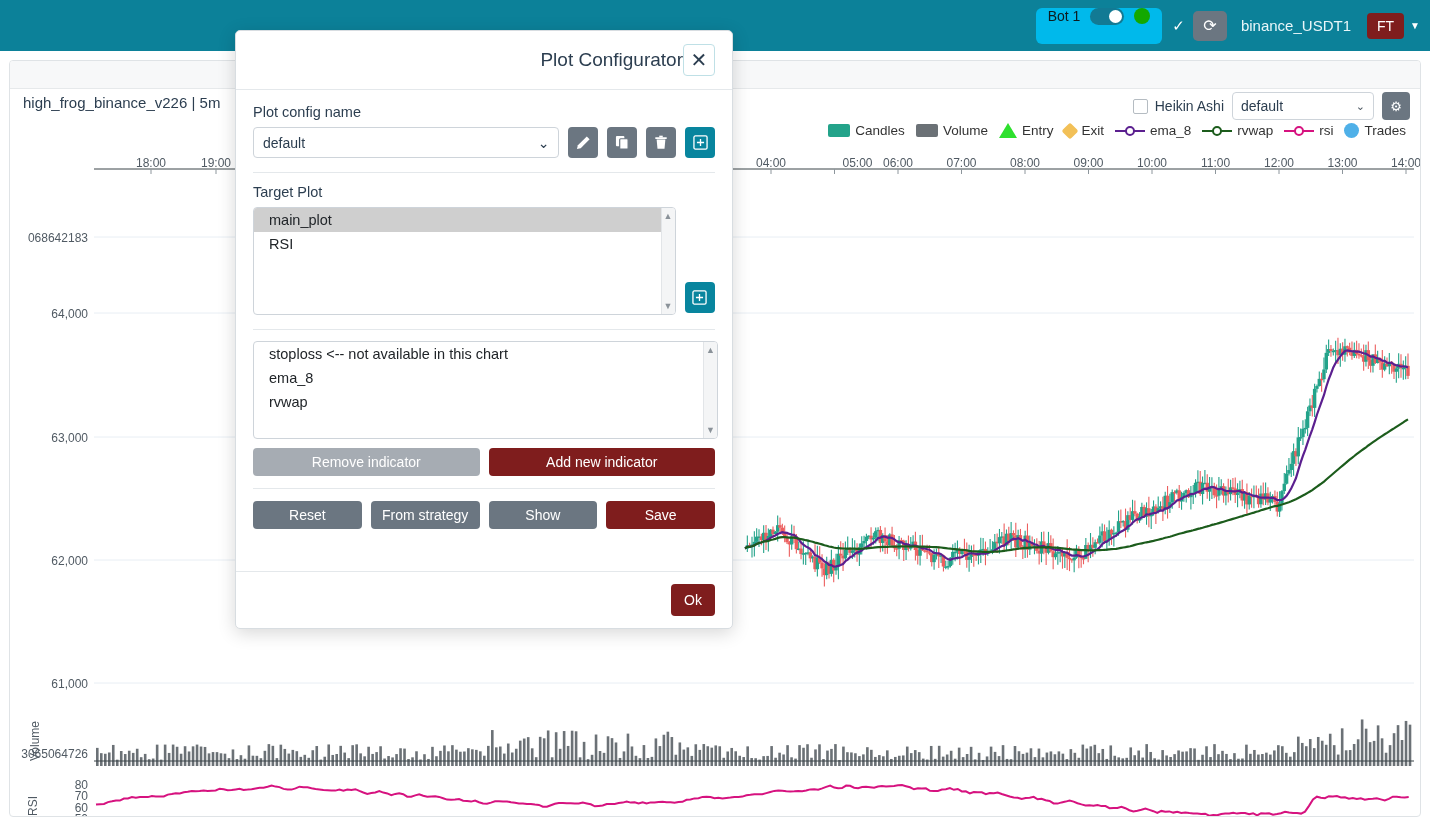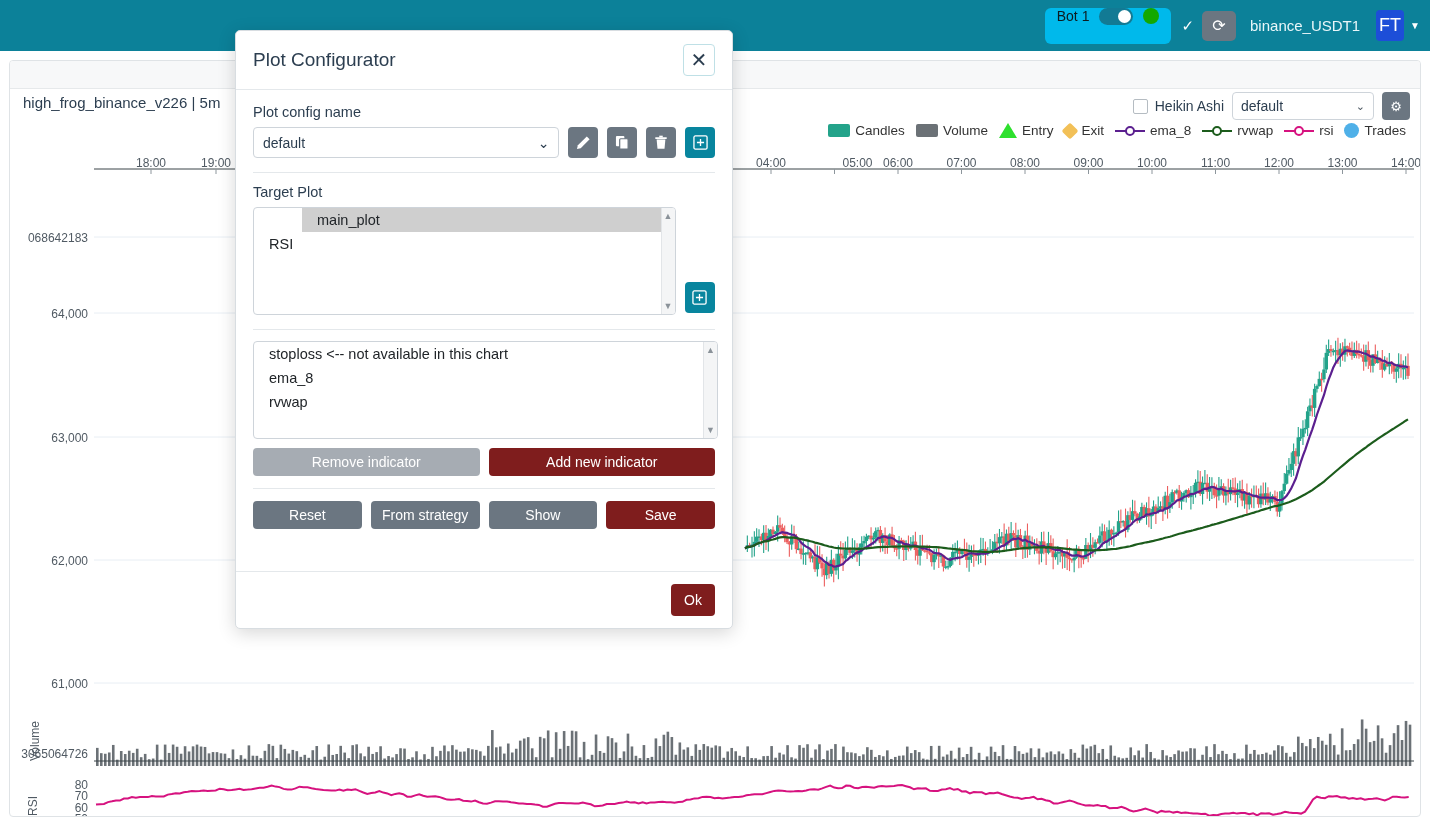--- a/index.html
+++ b/index.html
@@ -37,22 +37,22 @@
   }
   .status-dot { width: 16px; height: 16px; border-radius: 50%; background: #13a800; }
   .tick-icon { color: #ffffff; font-size: 15px; margin: 0 8px 0 2px; }
   .refresh-btn {
     width: 34px; height: 30px; background: #6b7681; border-radius: 5px;
     color: #fff; display: flex; align-items: center; justify-content: center;
     font-size: 16px; margin-right: 14px;
   }
   .exchange-name { color: #e9f6f9; font-size: 15px; margin-right: 16px; }
   .ft-badge {
-    background: #1d4ed8; color: #fff; border-radius: 4px;
-    padding: 5px 3px; font-size: 18px; margin-right: 6px;
+    background: #7f1d1d; color: #fff; border-radius: 4px;
+    padding: 5px 10px; font-size: 14px; margin-right: 6px;
   }
   .caret-down { color: #fff; font-size: 10px; }
 
   
   .chart-card {
     position: absolute; left: 9px; top: 60px; width: 1412px; height: 757px;
     background: #fff; border: 1px solid #dfe3e6; border-radius: 4px;
     overflow: hidden;
   }
   .chart-card-header {
@@ -125,21 +125,21 @@
 
   
   .modal-backdrop { position: absolute; inset: 0; background: transparent; }
   .modal {
     position: absolute; left: 235px; top: 30px; width: 498px; height: 599px;
     background: #fff; border: 1px solid #d8dde1; border-radius: 5px;
     box-shadow: 0 4px 18px rgba(0,0,0,0.16);
     display: flex; flex-direction: column;
   }
   .modal-header {
-    height: 59px; display: flex; align-items: center; justify-content: space-between;
+    height: 59px; display: flex; align-items: center; justify-content: flex-end;
     padding: 0 17px 0 17px; border-bottom: 1px solid #e4e8eb;
   }
   .modal-title { font-size: 19px; color: #2c3e50; }
   .close-btn {
     width: 32px; height: 32px; border: 1px solid #bfe0e6; border-radius: 4px;
     background: #fff; display: flex; align-items: center; justify-content: center;
     color: #2c3e50; font-size: 20px; line-height: 1;
   }
   .modal-body { padding: 14px 17px 0 17px; flex: 1; }
   .field-label { font-size: 14.5px; color: #2c3e50; margin-bottom: 7px; }
@@ -1273,21 +1273,21 @@
           </svg>
         </div>
       </div>
 
       <div class="hr"></div>
 
       <div class="field-label">Target Plot</div>
       <div class="row" style="align-items:flex-end">
         <div class="listbox">
           <div id="targetPlots">
-              <div class="list-item-row selected" style="margin-right: 14px; margin-left: 48px;">main_plot</div>
+              <div class="list-item-row selected" style="margin-right: 14px;">main_plot</div>
               <div class="list-item-row" style="margin-right: 14px;">RSI</div>
             </div>
           <div class="lb-scroll">
             <span>▲</span>
             <span>▼</span>
           </div>
         </div>
         <div class="icon-btn primary" style="margin-bottom:2px">
           <svg width="15" height="15" viewBox="0 0 16 16">
             <rect x="1" y="1" width="14" height="14" rx="1.5" fill="none" stroke="#ffffff" stroke-width="1.4"></rect>

